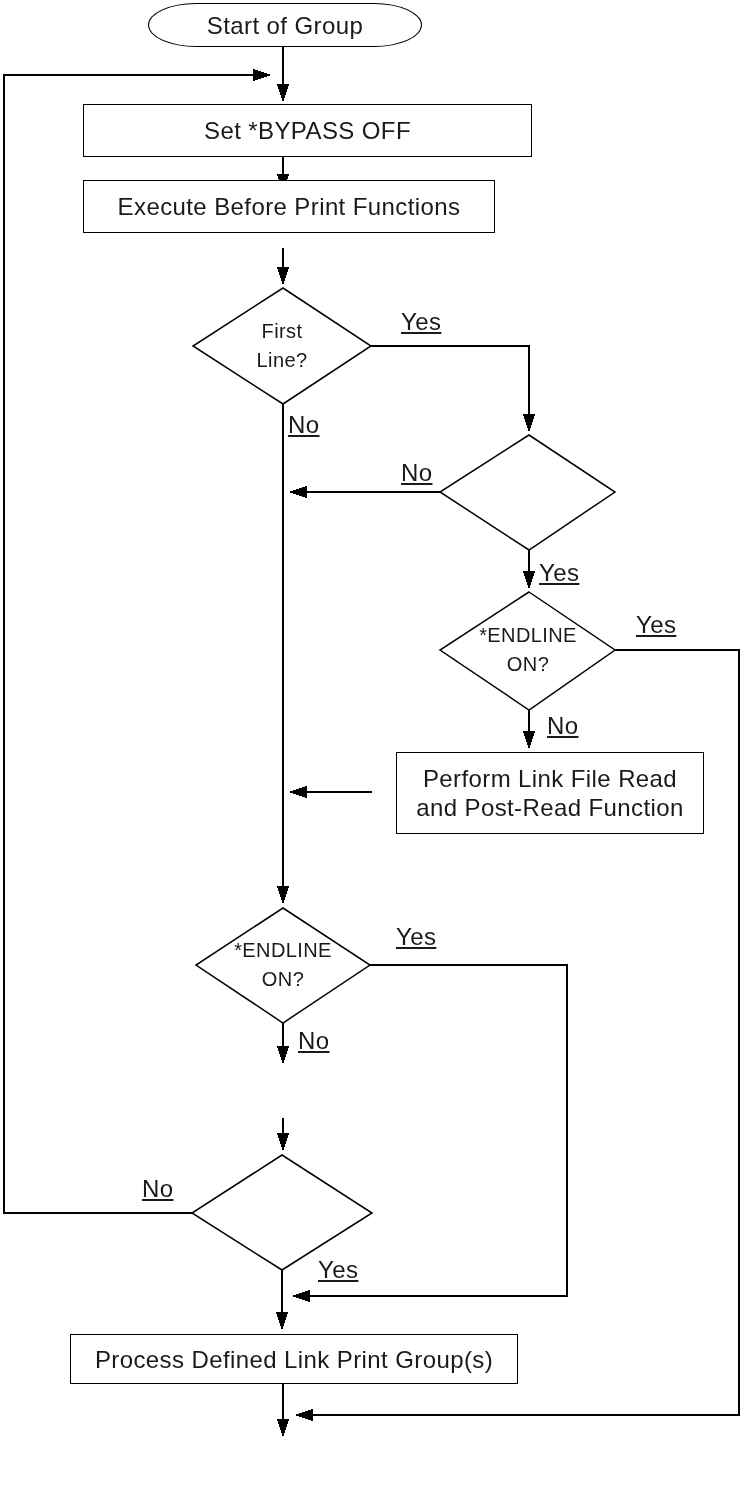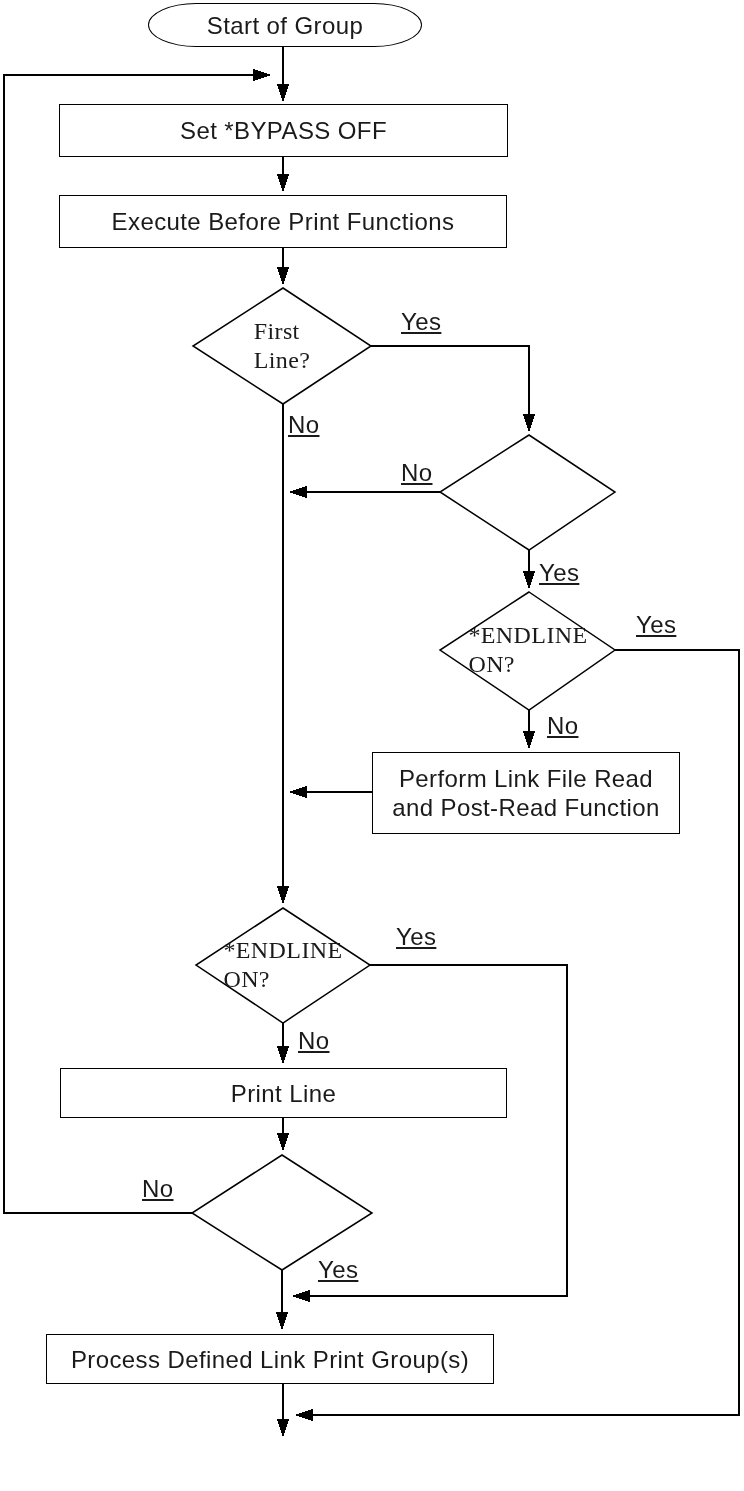--- a/index.html
+++ b/index.html
@@ -19,33 +19,32 @@
     position: absolute;
     display: flex;
     align-items: center;
     justify-content: center;
     text-align: center;
     font-size: 24px;
     line-height: 29px;
     letter-spacing: 0.4px;
     white-space: pre-line;
   }
-  .process   { background: #ffffff; border: 1.5px solid #000000; }
+  .process   { background: #ffffff; border: 1.5px solid #000000; margin-left: 24px; }
   .terminator{ background: #ffffff; border: 1.5px solid #000000; border-radius: 48px / 22px; }
   .dlabel {
     position: absolute;
     display: flex;
     align-items: center;
     justify-content: center;
-    text-align: left;
-    font-size: 24px;
+    text-align: center;
+    font-size: 20px;
     line-height: 29px;
     letter-spacing: 0.4px;
     white-space: pre-line;
-    font-family: Liberation Serif, serif;
   }
   .blabel {
     position: absolute;
     font-size: 24px;
     line-height: 25px;
     letter-spacing: 0.4px;
     white-space: nowrap;
     text-decoration: underline;
   }
 </style>
@@ -131,32 +130,29 @@
   </svg>
 
   <div class="node terminator" style="left:148px;top:3px;width:274px;height:44px">
     <span>Start of Group</span>
   </div>
 
   <div class="node process" style="left:59px;top:104px;width:449px;height:53px">
     <span>Set *BYPASS OFF</span>
   </div>
 
-  <div class="node process" style="left:59px;top:195px;width:448px;height:53px">
+  <div class="node process" style="left:59px;top:180px;width:412px;height:53px">
     <span>Execute Before Print Functions</span>
   </div>
 
   <div class="node process" style="left:372px;top:752px;width:308px;height:82px">
     <span>Perform Link File Read
 and Post-Read Function</span>
   </div>
 
-  <div class="node process" style="left:60px;top:1068px;width:447px;height:50px">
-    <span>Print Line</span>
-  </div>
 
   <div class="node process" style="left:46px;top:1334px;width:448px;height:50px">
     <span>Process Defined Link Print Group(s)</span>
   </div>
 
 
   <div class="dlabel" style="left:193px;top:290px;width:178px;height:112px">First
 Line?</div>
 
 

